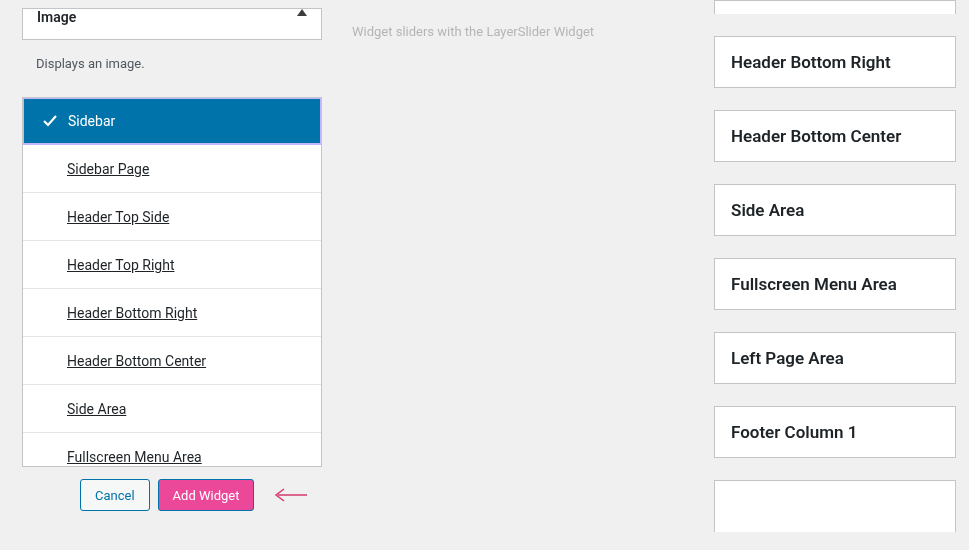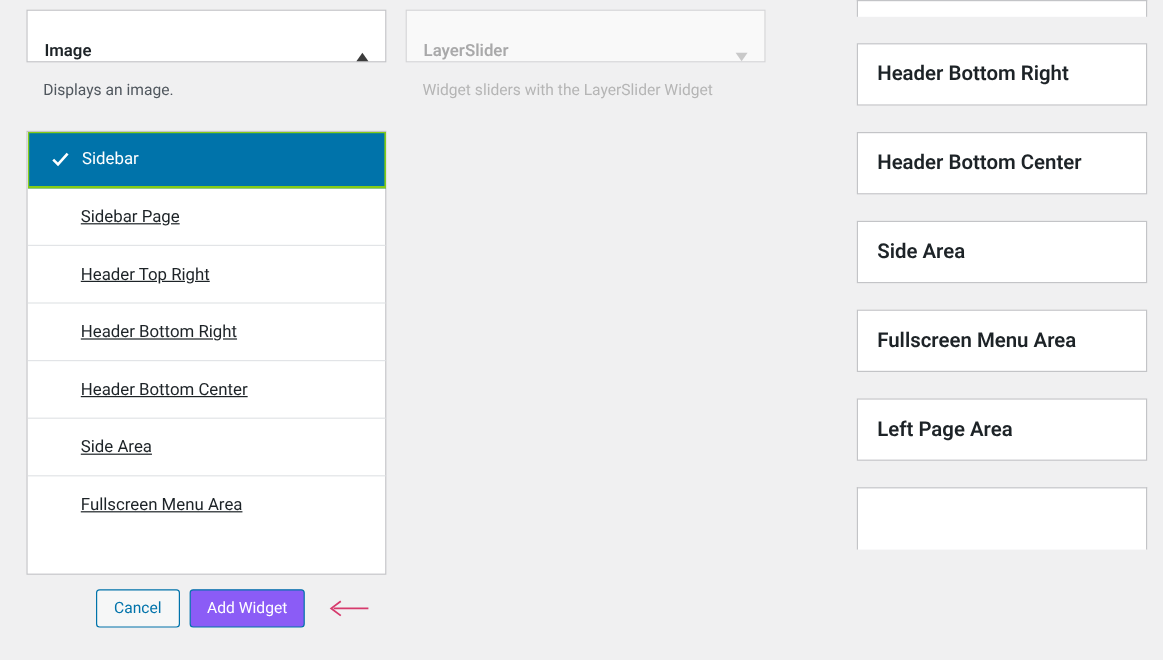--- a/index.html
+++ b/index.html
@@ -27,23 +27,23 @@
     position: absolute;
     left: 714px;
     top: 0;
     width: 242px;
   }
 
   
   .widget-selector {
     background: #fff;
     border: 1px solid #c3c4c7;
-    height: 44px;
-    display: flex;
-    align-items: flex-end;
+    height: 32px;
+    display: flex;
+    align-items: flex-start;
     justify-content: space-between;
     padding: 0 14px;
     cursor: pointer;
   }
   .widget-selector.disabled {
     opacity: 0.6;
   }
   .widget-selector-title {
     font-size: 14px;
     font-weight: 600;
@@ -120,21 +120,21 @@
   .lb-item .check {
     width: 26px;
     display: flex;
     align-items: center;
     justify-content: flex-start;
     color: #fff;
   }
   .lb-item.selected {
     background: #0073aa;
     color: #fff;
-    border: 2px solid #84cc16;
+    border: 2px solid #c4b5fd;
     margin: -1px -1px 0 -1px;
   }
   .lb-item:not(.selected) .lb-label {
     margin-left: 26px;
     text-decoration: underline;
   }
 
   
   .actions {
     margin-top: 12px;
@@ -152,21 +152,21 @@
     display: flex;
     align-items: center;
     justify-content: center;
   }
   .btn-secondary {
     background: #f6f7f7;
     border: 1px solid #0073aa;
     color: #0073aa;
   }
   .btn-primary {
-    background: #8b5cf6;
+    background: #ec4899;
     border: 1px solid #0073aa;
     color: #fff;
   }
   .arrow-annotation {
     color: #d63a6d;
     margin-left: 10px;
     display: flex;
     align-items: center;
   }
 
@@ -208,20 +208,23 @@
       <div class="lb-item selected">
         <span class="check">
           <svg width="16" height="16" viewBox="0 0 16 16">
               <path d="M2 8 L6 12 L14 3" stroke="#fff" stroke-width="2.2" fill="none"></path>
             </svg>
         </span>
         <span class="lb-label">Sidebar</span>
       </div>
       <div class="lb-item">
         <span class="lb-label">Sidebar Page</span>
+      </div>
+      <div class="lb-item">
+        <span class="lb-label">Header Top Side</span>
       </div>
       <div class="lb-item">
         <span class="lb-label">Header Top Right</span>
       </div>
       <div class="lb-item">
         <span class="lb-label">Header Bottom Right</span>
       </div>
       <div class="lb-item">
         <span class="lb-label">Header Bottom Center</span>
       </div>
@@ -244,38 +247,37 @@
     <span class="arrow-annotation">
       <svg width="36" height="14" viewBox="0 0 36 14">
         <line x1="35" y1="7" x2="6" y2="7" stroke="#d63a6d" stroke-width="1.5"></line>
         <polyline points="12,1 4,7 12,13" stroke="#d63a6d" stroke-width="1.5" fill="none"></polyline>
       </svg>
     </span>
   </div>
 </div>
 
 <div class="mid-col">
-  <div class="widget-selector disabled">
-    <span class="widget-selector-title">LayerSlider</span>
-    <span class="triangle-down"></span>
-  </div>
   <div class="widget-desc muted">Widget sliders with the LayerSlider Widget</div>
 </div>
 
 <div class="right-col">
   <div class="area-box stub"></div>
   <div class="area-box">
     <span>Header Bottom Right</span>
   </div>
   <div class="area-box">
     <span>Header Bottom Center</span>
   </div>
   <div class="area-box">
     <span>Side Area</span>
   </div>
   <div class="area-box">
     <span>Fullscreen Menu Area</span>
   </div>
   <div class="area-box">
     <span>Left Page Area</span>
   </div>
+  <div class="area-box">
+    <span>Footer Column 1</span>
+  </div>
   <div class="area-box last-stub"></div>
 </div>
 
 </body></html>

